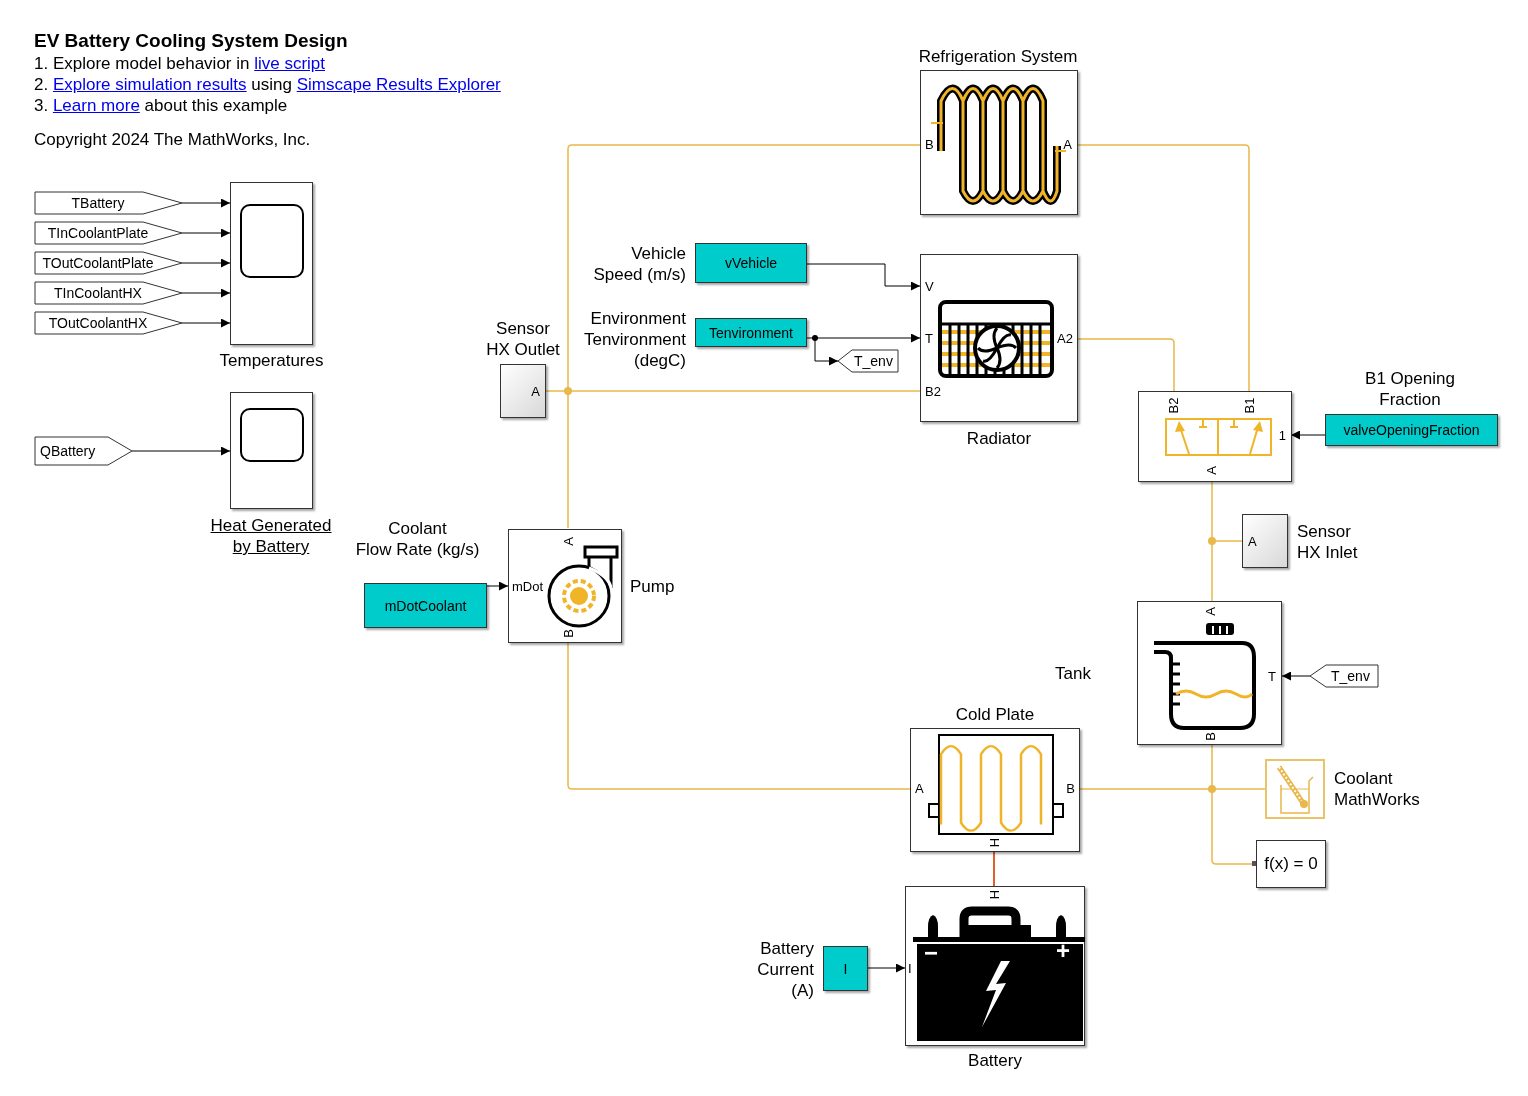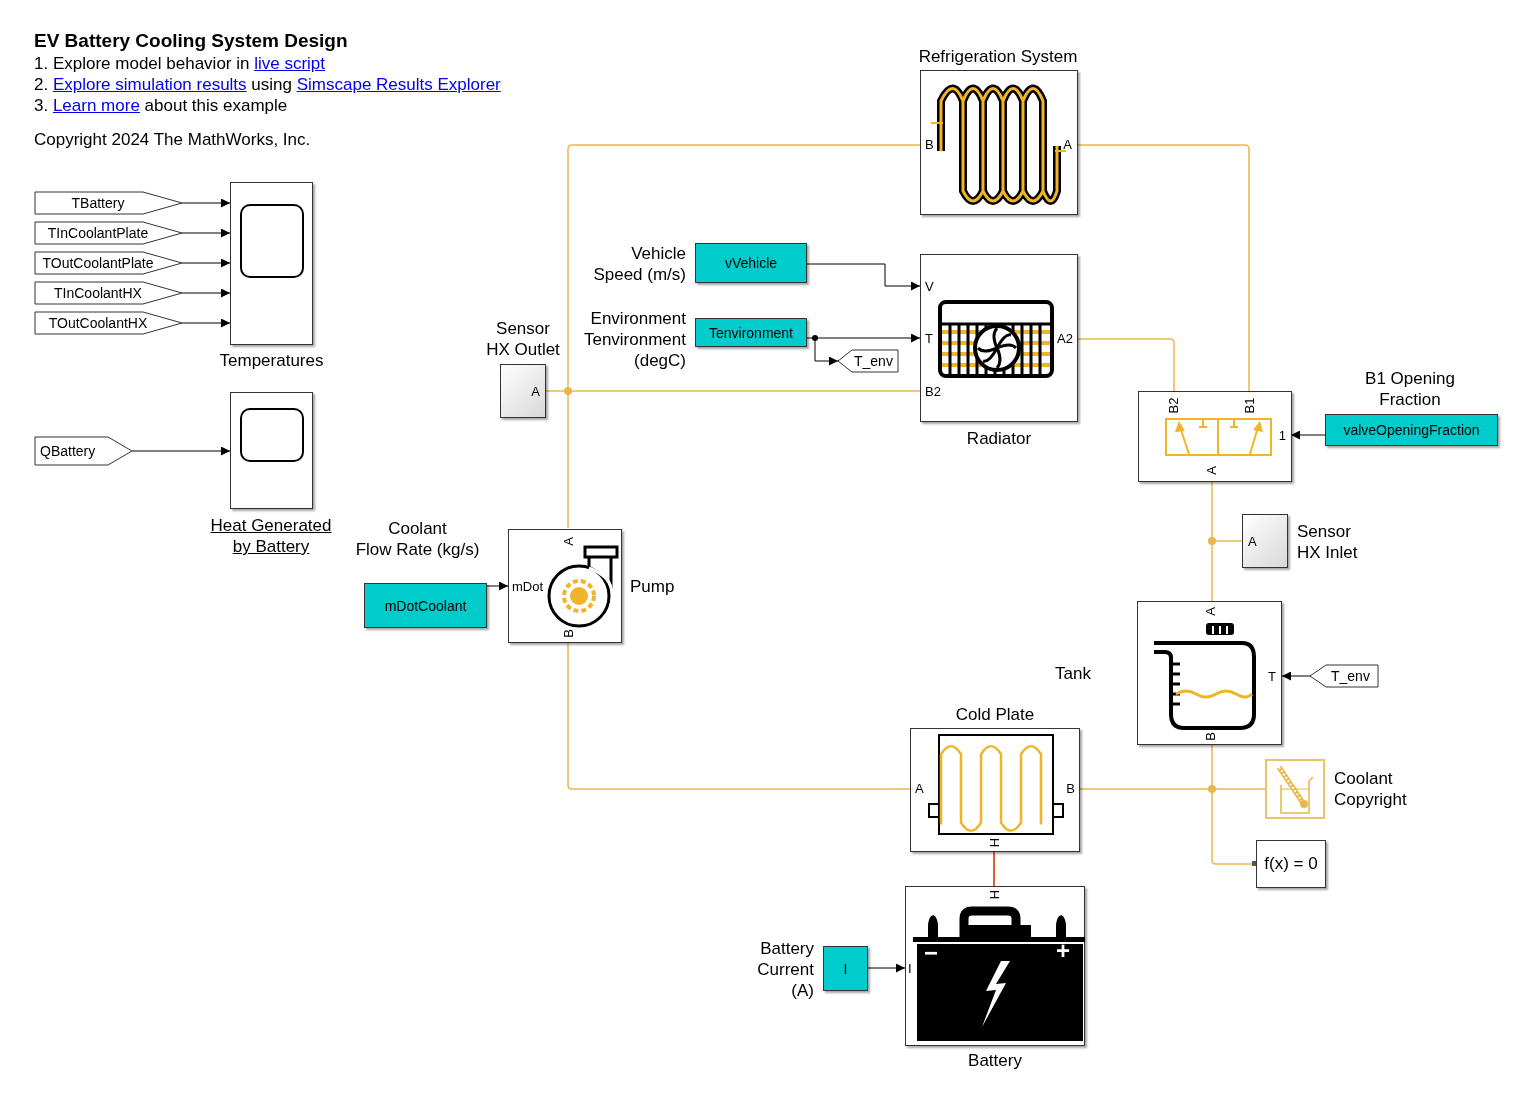--- a/index.html
+++ b/index.html
@@ -279,21 +279,21 @@
   <svg width="60" height="60">
     <path d="M14,24 V52 H42 V20 L46,16" fill="none" stroke="#e8b84a" stroke-width="1.5"></path>
     <line x1="14" y1="28" x2="42" y2="28" stroke="#e8b84a" stroke-width="1"></line>
     <line x1="12" y1="6" x2="36" y2="42" stroke="#e8b84a" stroke-width="5"></line>
     <line x1="12" y1="6" x2="36" y2="42" stroke="#fff" stroke-width="2" stroke-dasharray="2 2"></line>
     <circle cx="37" cy="43" r="4" fill="#e8b84a"></circle>
   </svg>
 </div>
 <div class="lbl" style="left:1334px;top:768px;">
   <div>Coolant</div>
-  <div>Copyright</div>
+  <div>MathWorks</div>
 </div>
 
 <div class="block" style="left:1256px;top:840px;width:70px;height:48px;display:flex;align-items:center;justify-content:center;font-size:17px;">f(x) = 0</div>
 
 <div class="lbl r" style="left:740px;top:938px;width:74px;">
   <div>Battery</div>
   <div>Current</div>
   <div>(A)</div>
 </div>
 <div class="cyan" style="left:823px;top:946px;width:45px;height:45px;">I</div>

